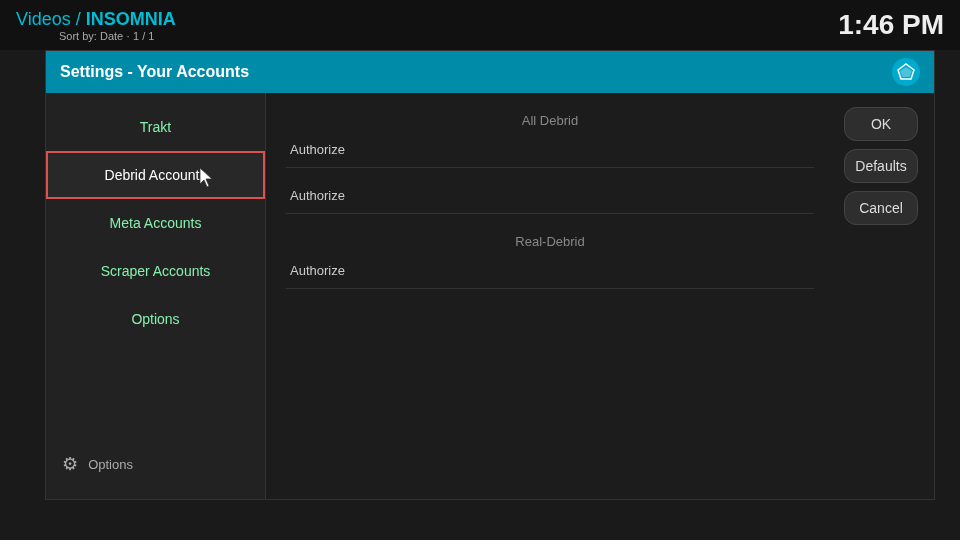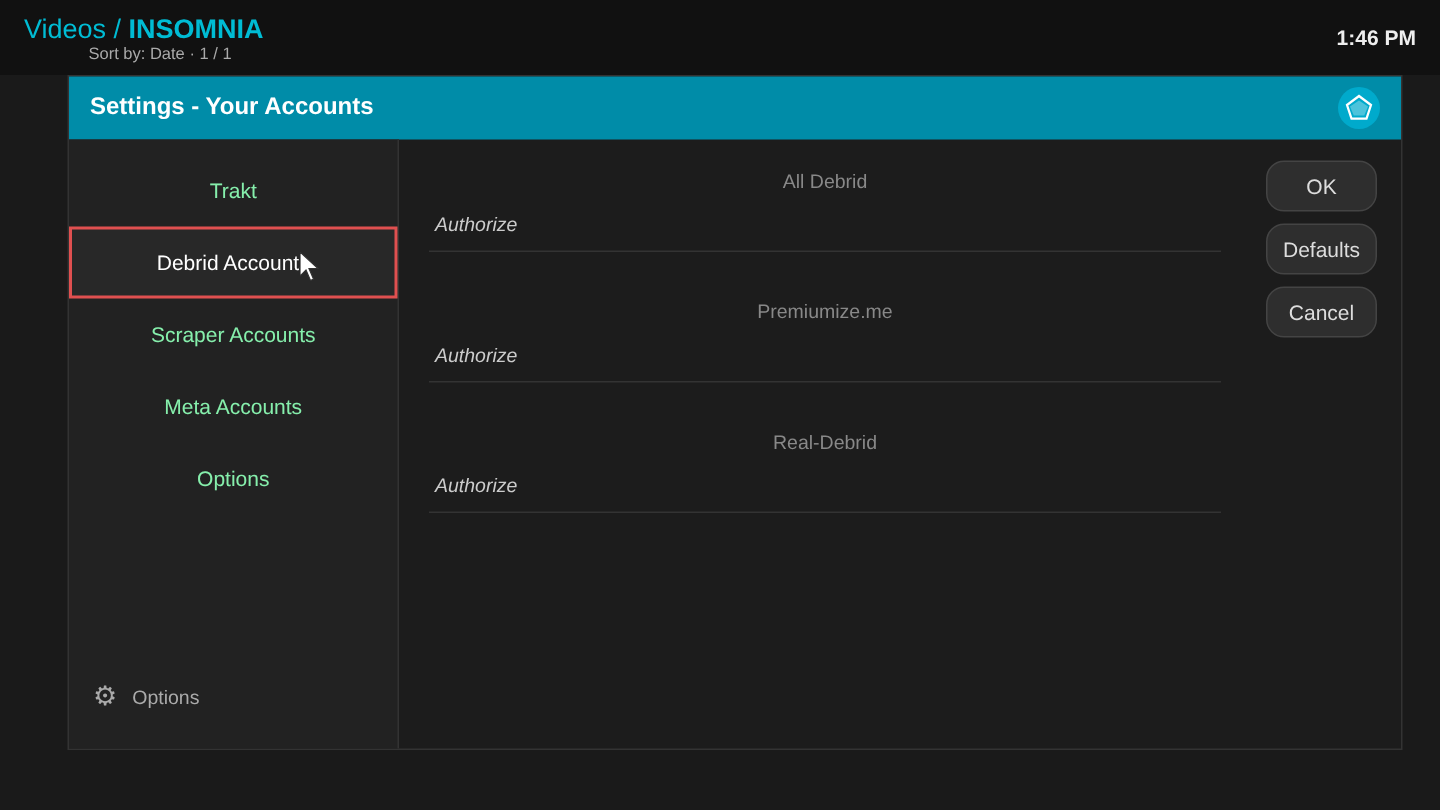--- a/index.html
+++ b/index.html
@@ -34,21 +34,21 @@
     }
     .top-bar-title span {
       color: #00bcd4;
     }
     .top-bar-subtitle {
       font-size: 11px;
       color: #aaa;
       margin-left: 43px;
     }
     .top-bar-time {
-      font-size: 14px;
+      font-size: 28px;
       color: #eee;
       font-weight: bold;
       text-align: center;
     }
 
     
     .dialog {
       position: absolute;
       top: 50px;
       left: 45px;
@@ -130,21 +130,21 @@
       font-size: 18px;
       color: #aaa;
     }
 
     
     .main-content {
       flex: 1;
       padding: 10px 20px;
       display: flex;
       flex-direction: column;
-      gap: 12px;
+      gap: 0;
     }
 
     .section-block {
       margin-bottom: 10px;
     }
 
     .section-title {
       font-size: 13px;
       color: #888;
       text-align: center;
@@ -159,21 +159,20 @@
     }
 
     .authorize-btn {
       font-size: 13px;
       color: #ccc;
       cursor: pointer;
       padding: 2px 0;
       background: none;
       border: none;
       color: #ccc;
-      font-style: italic;
     }
 
     
     .action-buttons {
       width: 100px;
       display: flex;
       flex-direction: column;
       gap: 8px;
       padding: 14px 16px 14px 10px;
       align-items: stretch;
@@ -219,24 +218,24 @@
 
     <div class="sidebar">
       <div class="sidebar-items">
         <div class="sidebar-item">
           <span>Trakt</span>
         </div>
         <div class="sidebar-item active" style="border-color:#e05050;">
           <span>Debrid Accounts</span>
         </div>
         <div class="sidebar-item">
+          <span>Meta Accounts</span>
+        </div>
+        <div class="sidebar-item">
           <span>Scraper Accounts</span>
-        </div>
-        <div class="sidebar-item">
-          <span>Meta Accounts</span>
         </div>
         <div class="sidebar-item">
           <span>Options</span>
         </div>
       </div>
       <div class="sidebar-bottom">
         <span class="gear-icon">⚙</span>
         <span>Options</span>
       </div>
     </div>
@@ -244,21 +243,20 @@
     <div class="main-content">
 
       <div class="section-block">
         <div class="section-title">All Debrid</div>
         <div class="section-row">
           <button class="authorize-btn">Authorize</button>
         </div>
       </div>
 
       <div class="section-block">
-        <div class="section-title">Premiumize.me</div>
         <div class="section-row">
           <button class="authorize-btn">Authorize</button>
         </div>
       </div>
 
       <div class="section-block">
         <div class="section-title">Real-Debrid</div>
         <div class="section-row">
           <button class="authorize-btn">Authorize</button>
         </div>

